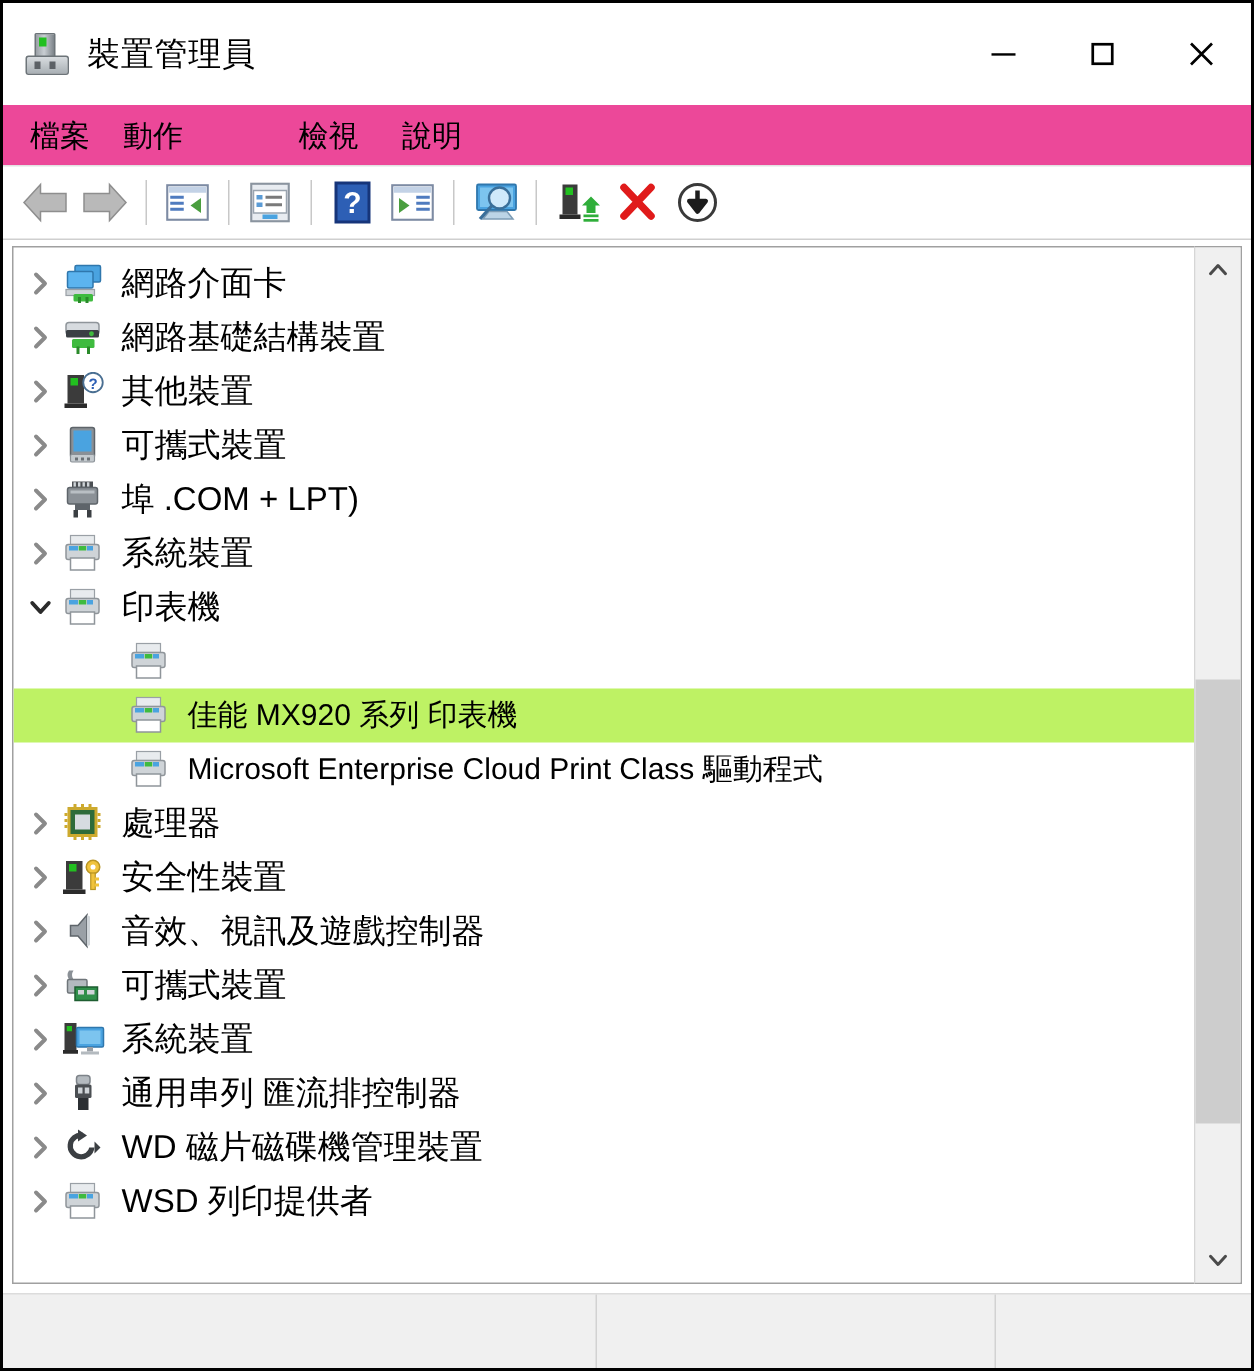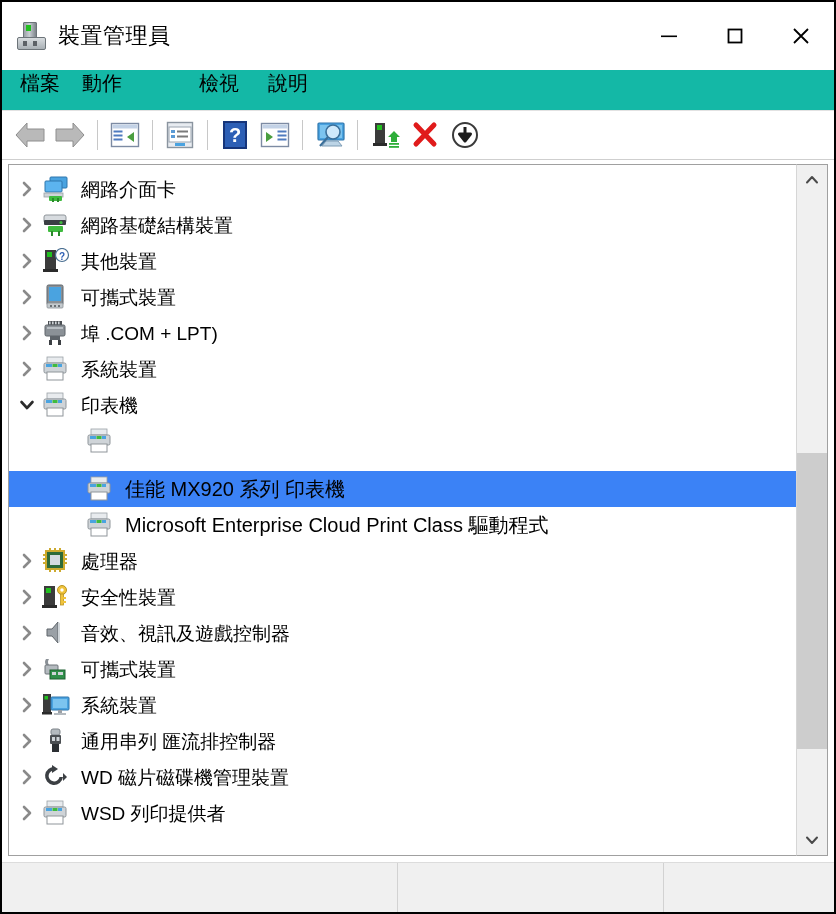--- a/index.html
+++ b/index.html
@@ -99,22 +99,23 @@
     align-items: center;
     justify-content: center;
     background: transparent;
   }
   .win-btn svg { display: block; }
 
   
   .menubar {
     height: 40px;
     flex: 0 0 40px;
-    background: #14b8a6;
-    display: flex;
+    background: #ec4899;
+    display: flex;
+    align-items: center;
     padding-left: 18px;
     box-sizing: border-box;
   }
   .menu-item {
     font-size: 20px;
     color: #000000;
     white-space: nowrap;
   }
   .mi-0 { margin-right: 22px; }
   .mi-1 { margin-right: 77px; }
@@ -172,22 +173,21 @@
 
   .row {
     height: 36px;
     display: flex;
     align-items: center;
     padding-left: 4px;
     box-sizing: border-box;
     white-space: nowrap;
   }
   .row.selected {
-    background: #3b82f6;
-    margin-top: 12px;
+    background: #bef264;
   }
   .row .chev {
     width: 28px;
     flex: 0 0 28px;
     display: flex;
     align-items: center;
     justify-content: center;
     color: #8a8a8a;
   }
   .row .chev svg { display:block; }
@@ -195,21 +195,21 @@
   .row.child { padding-left: 48px; }
 
   .dicon {
     width: 30px;
     height: 26px;
     flex: 0 0 30px;
     position: relative;
     margin-right: 10px;
   }
   .label {
-    font-size: 19px;
+    font-size: 22px;
     color: #000000;
     line-height: 1;
   }
   .label.small { font-size: 20px; }
 
   
   .vscroll {
     width: 32px;
     flex: 0 0 32px;
     border: 1px solid #a0a0a0;

